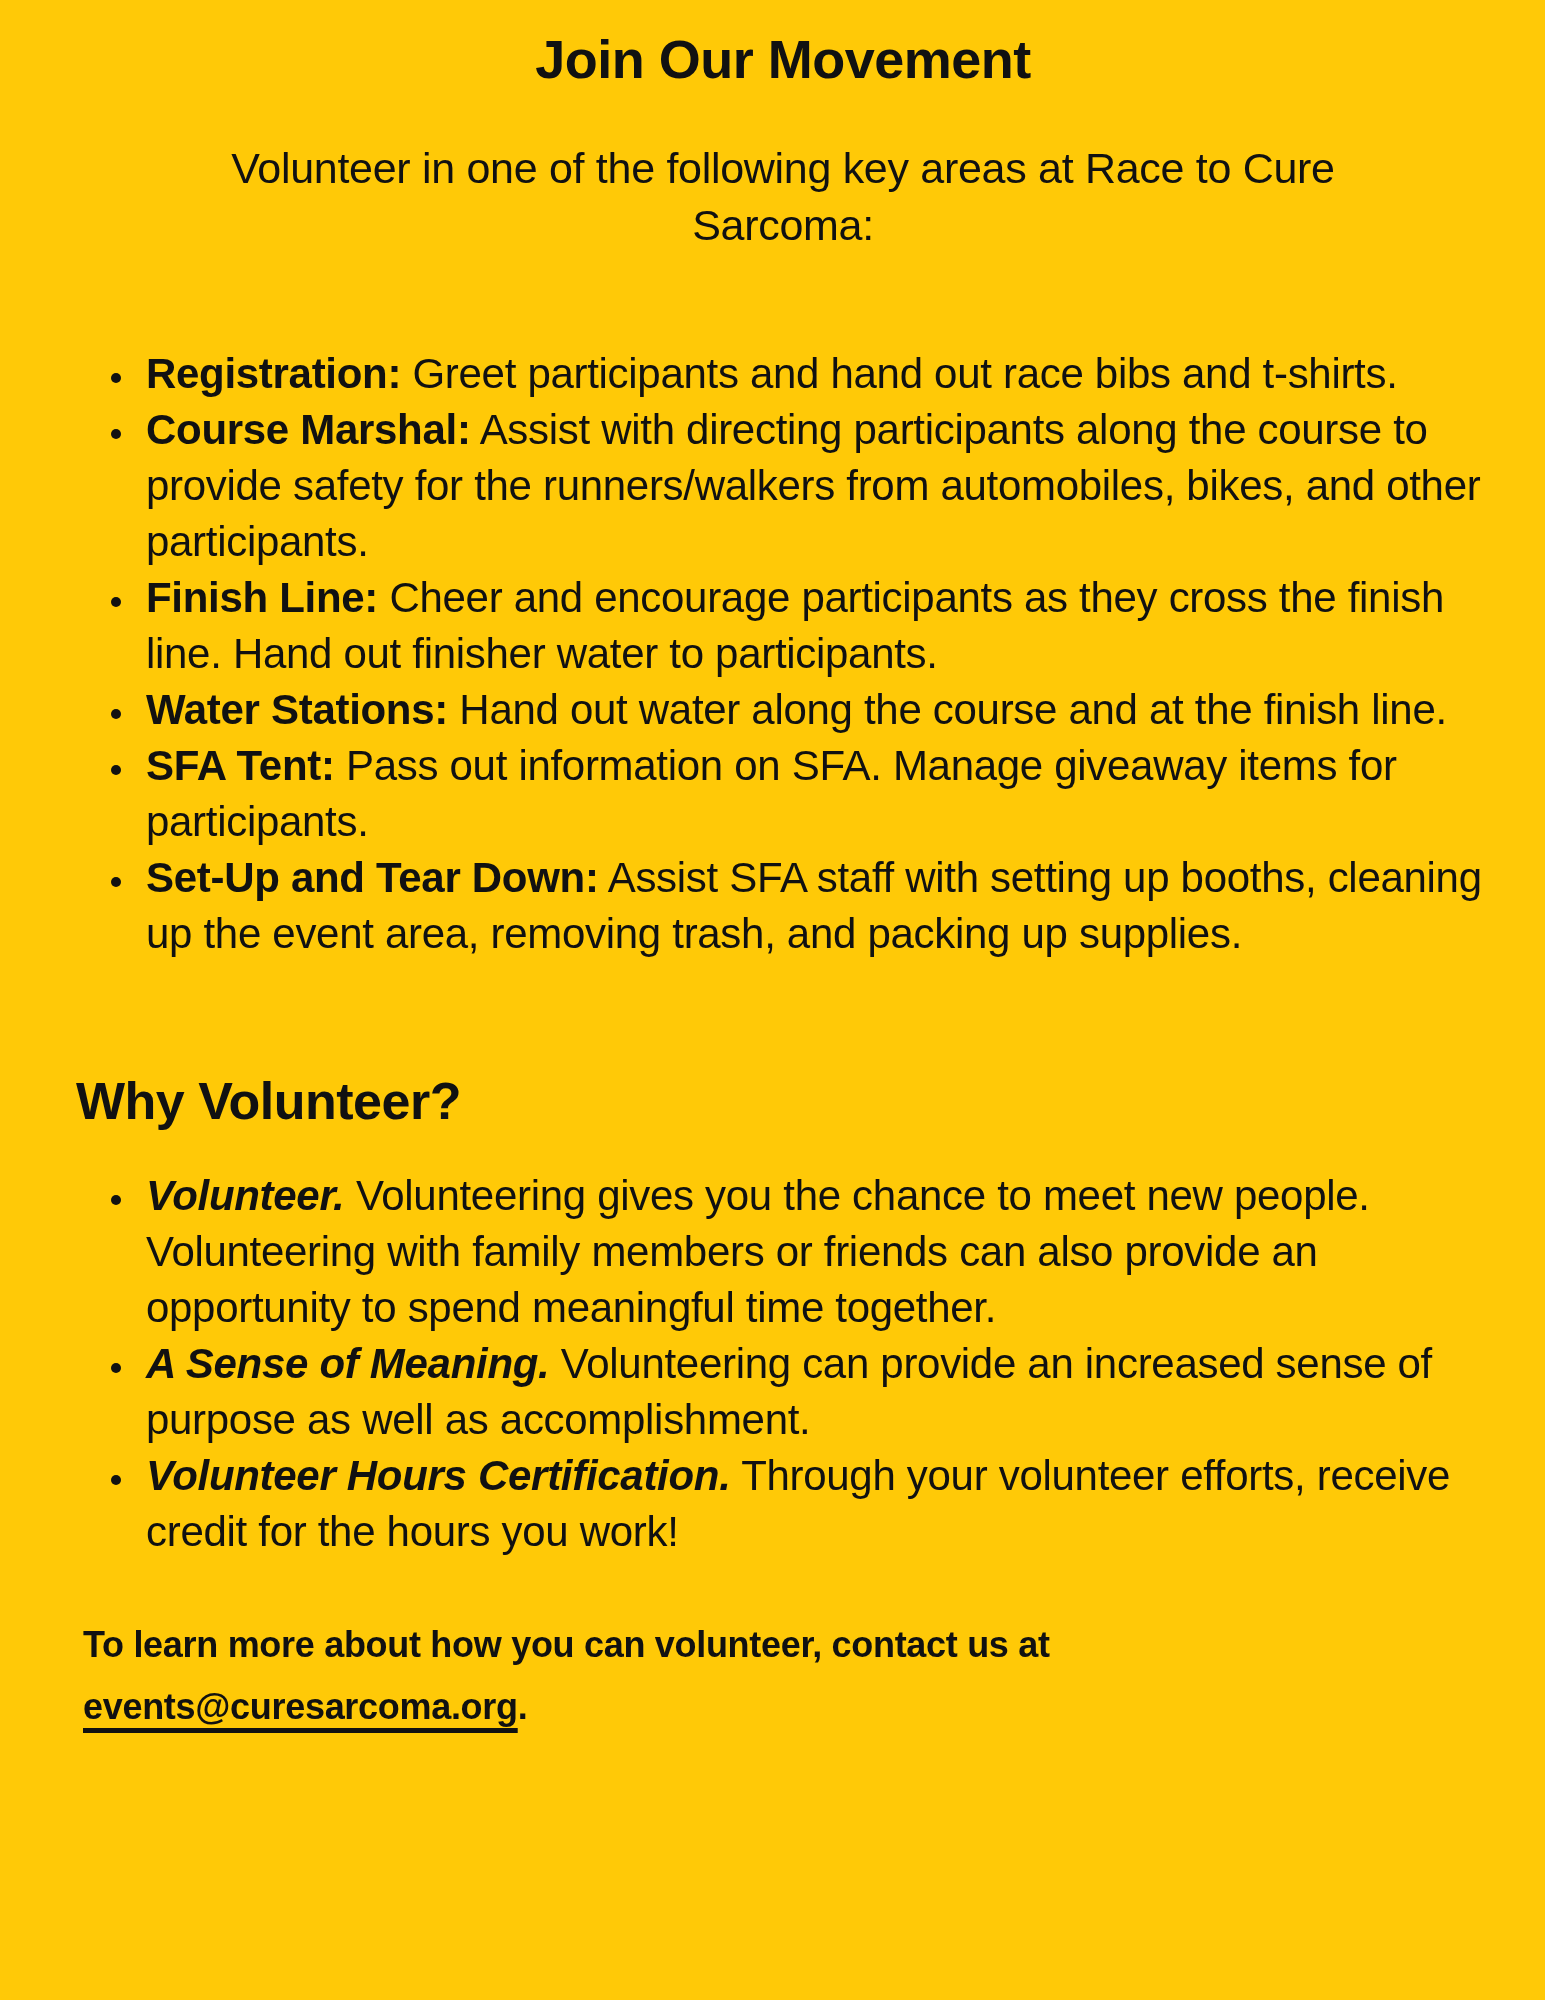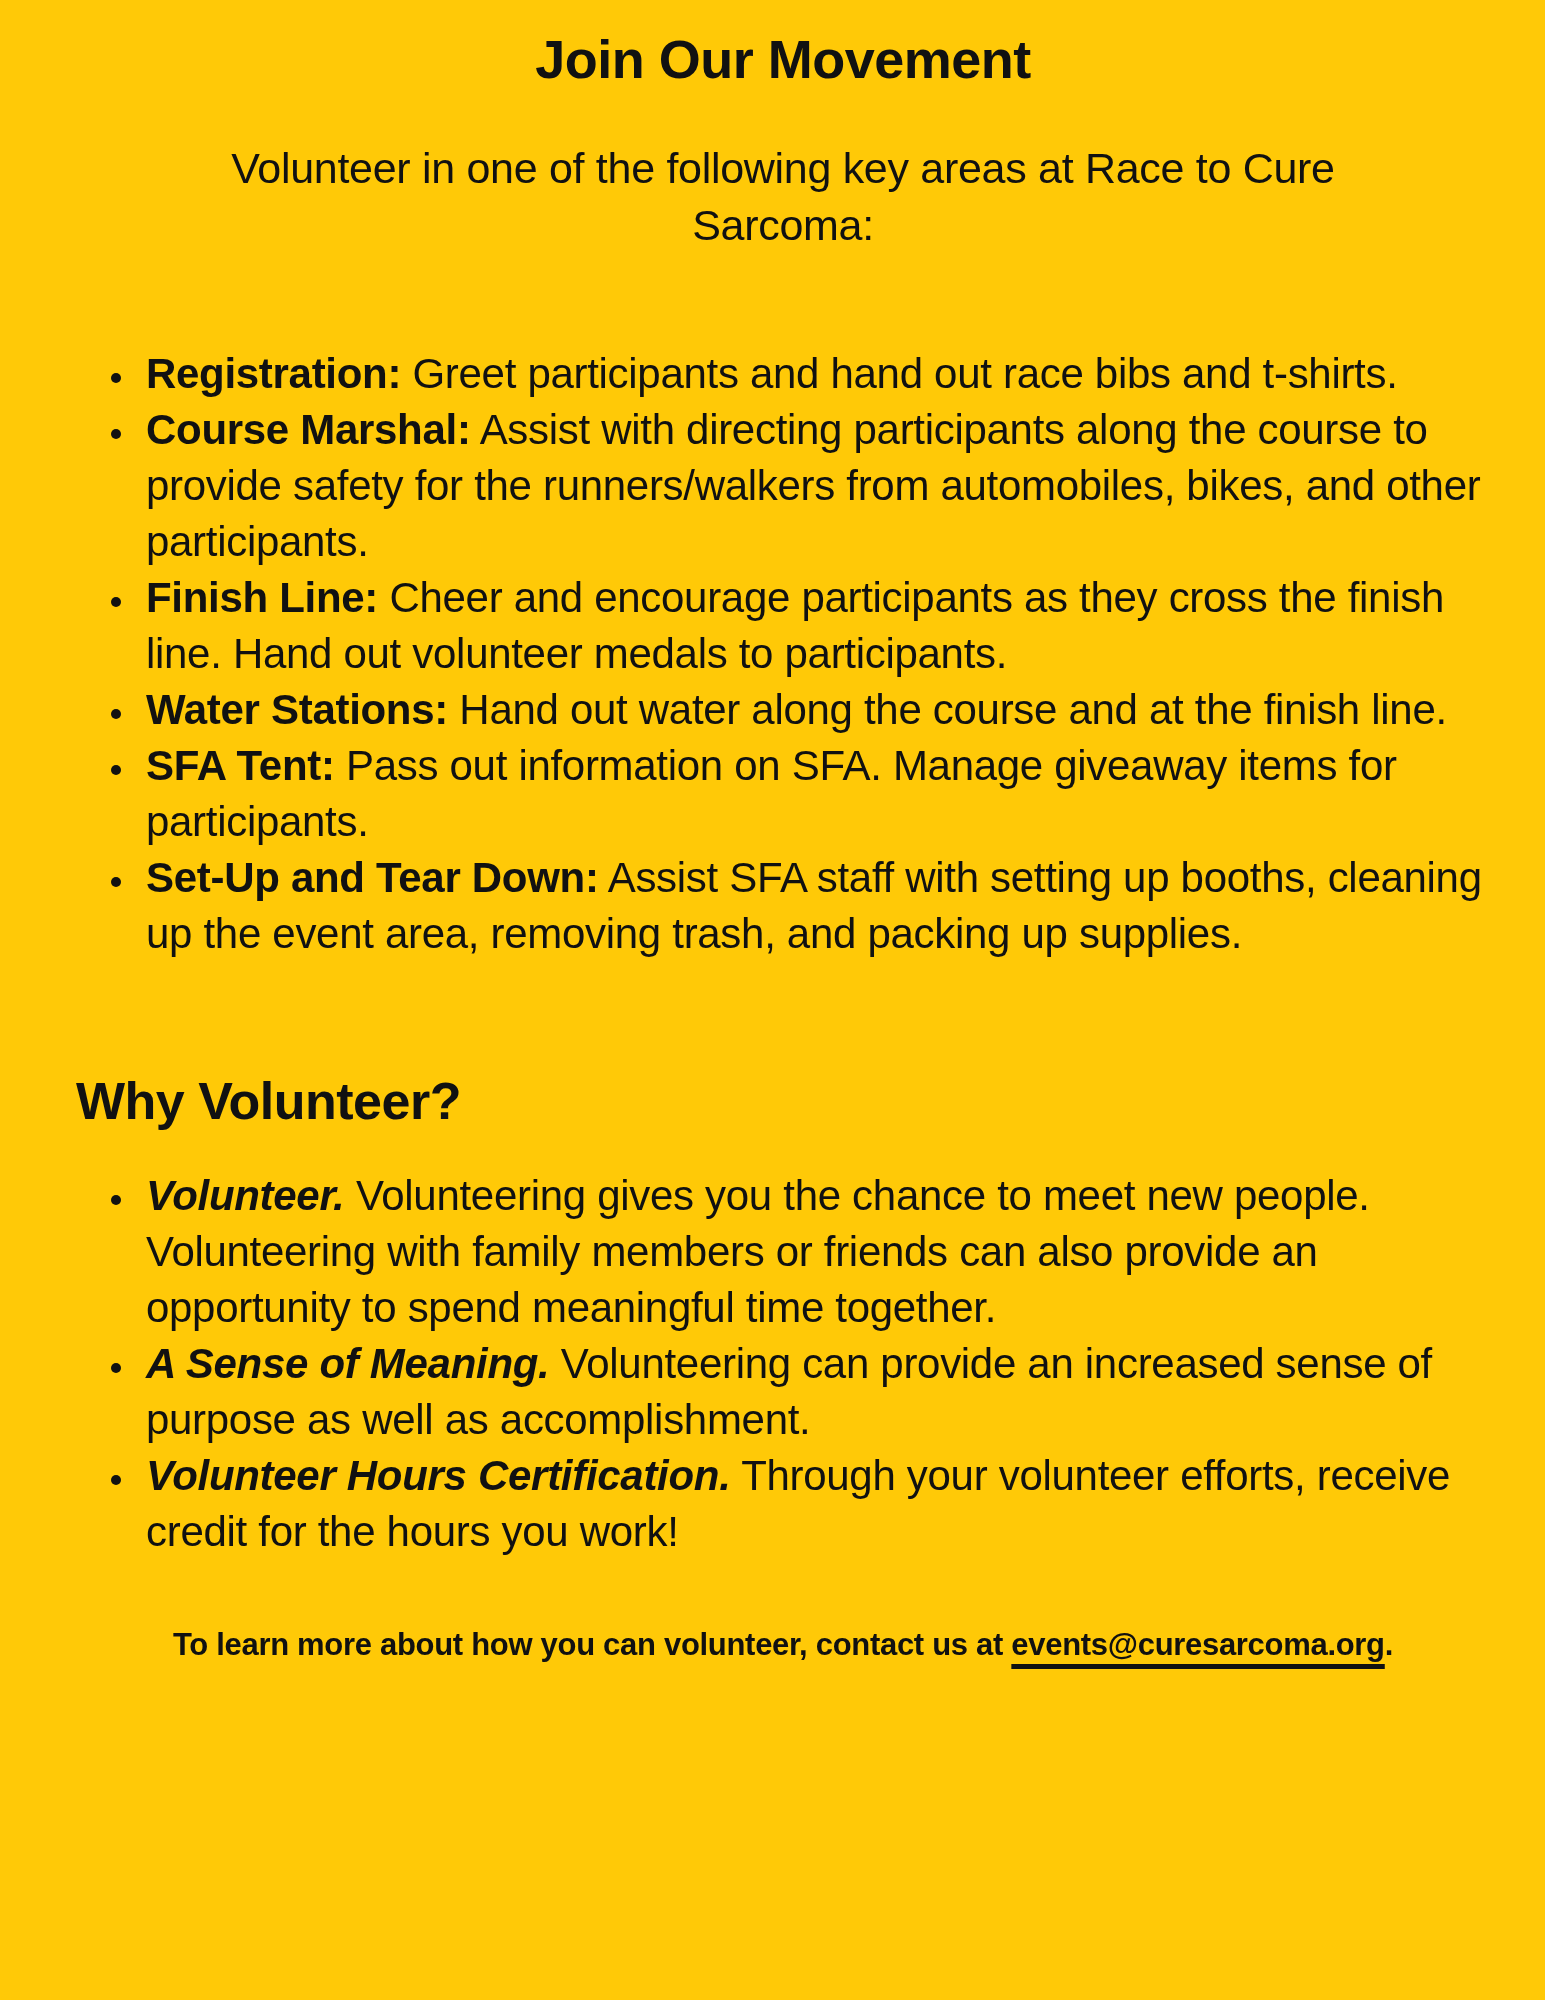--- a/index.html
+++ b/index.html
@@ -66,22 +66,22 @@
   ul.why-list {
     margin-top: 34px;
   }
   .why-label {
     font-weight: 700;
     font-style: italic;
   }
   .footer {
     margin: 54px auto 0 auto;
     max-width: 1400px;
-    text-align: center;
-    font-size: 31px;
+    text-align: left;
+    font-size: 36px;
     line-height: 62px;
     font-weight: 700;
     letter-spacing: -0.3px;
   }
   .email-link {
     color: #111111;
     font-weight: 700;
     text-decoration: underline;
     text-decoration-thickness: 5px;
     text-underline-offset: 9px;
@@ -101,21 +101,21 @@
     <li>
       <span class="area-label">Registration:</span>
       <span>Greet participants and hand out race bibs and t-shirts.</span>
     </li>
     <li>
       <span class="area-label">Course Marshal:</span>
       <span>Assist with directing participants along the course to provide safety for the runners/walkers from automobiles, bikes, and other participants.</span>
     </li>
     <li>
       <span class="area-label">Finish Line:</span>
-      <span>Cheer and encourage participants as they cross the finish line. Hand out volunteer medals to participants.</span>
+      <span>Cheer and encourage participants as they cross the finish line. Hand out finisher water to participants.</span>
     </li>
     <li>
       <span class="area-label">Water Stations:</span>
       <span>Hand out water along the course and at the finish line.</span>
     </li>
     <li>
       <span class="area-label">SFA Tent:</span>
       <span>Pass out information on SFA. Manage giveaway items for participants.</span>
     </li>
     <li>

